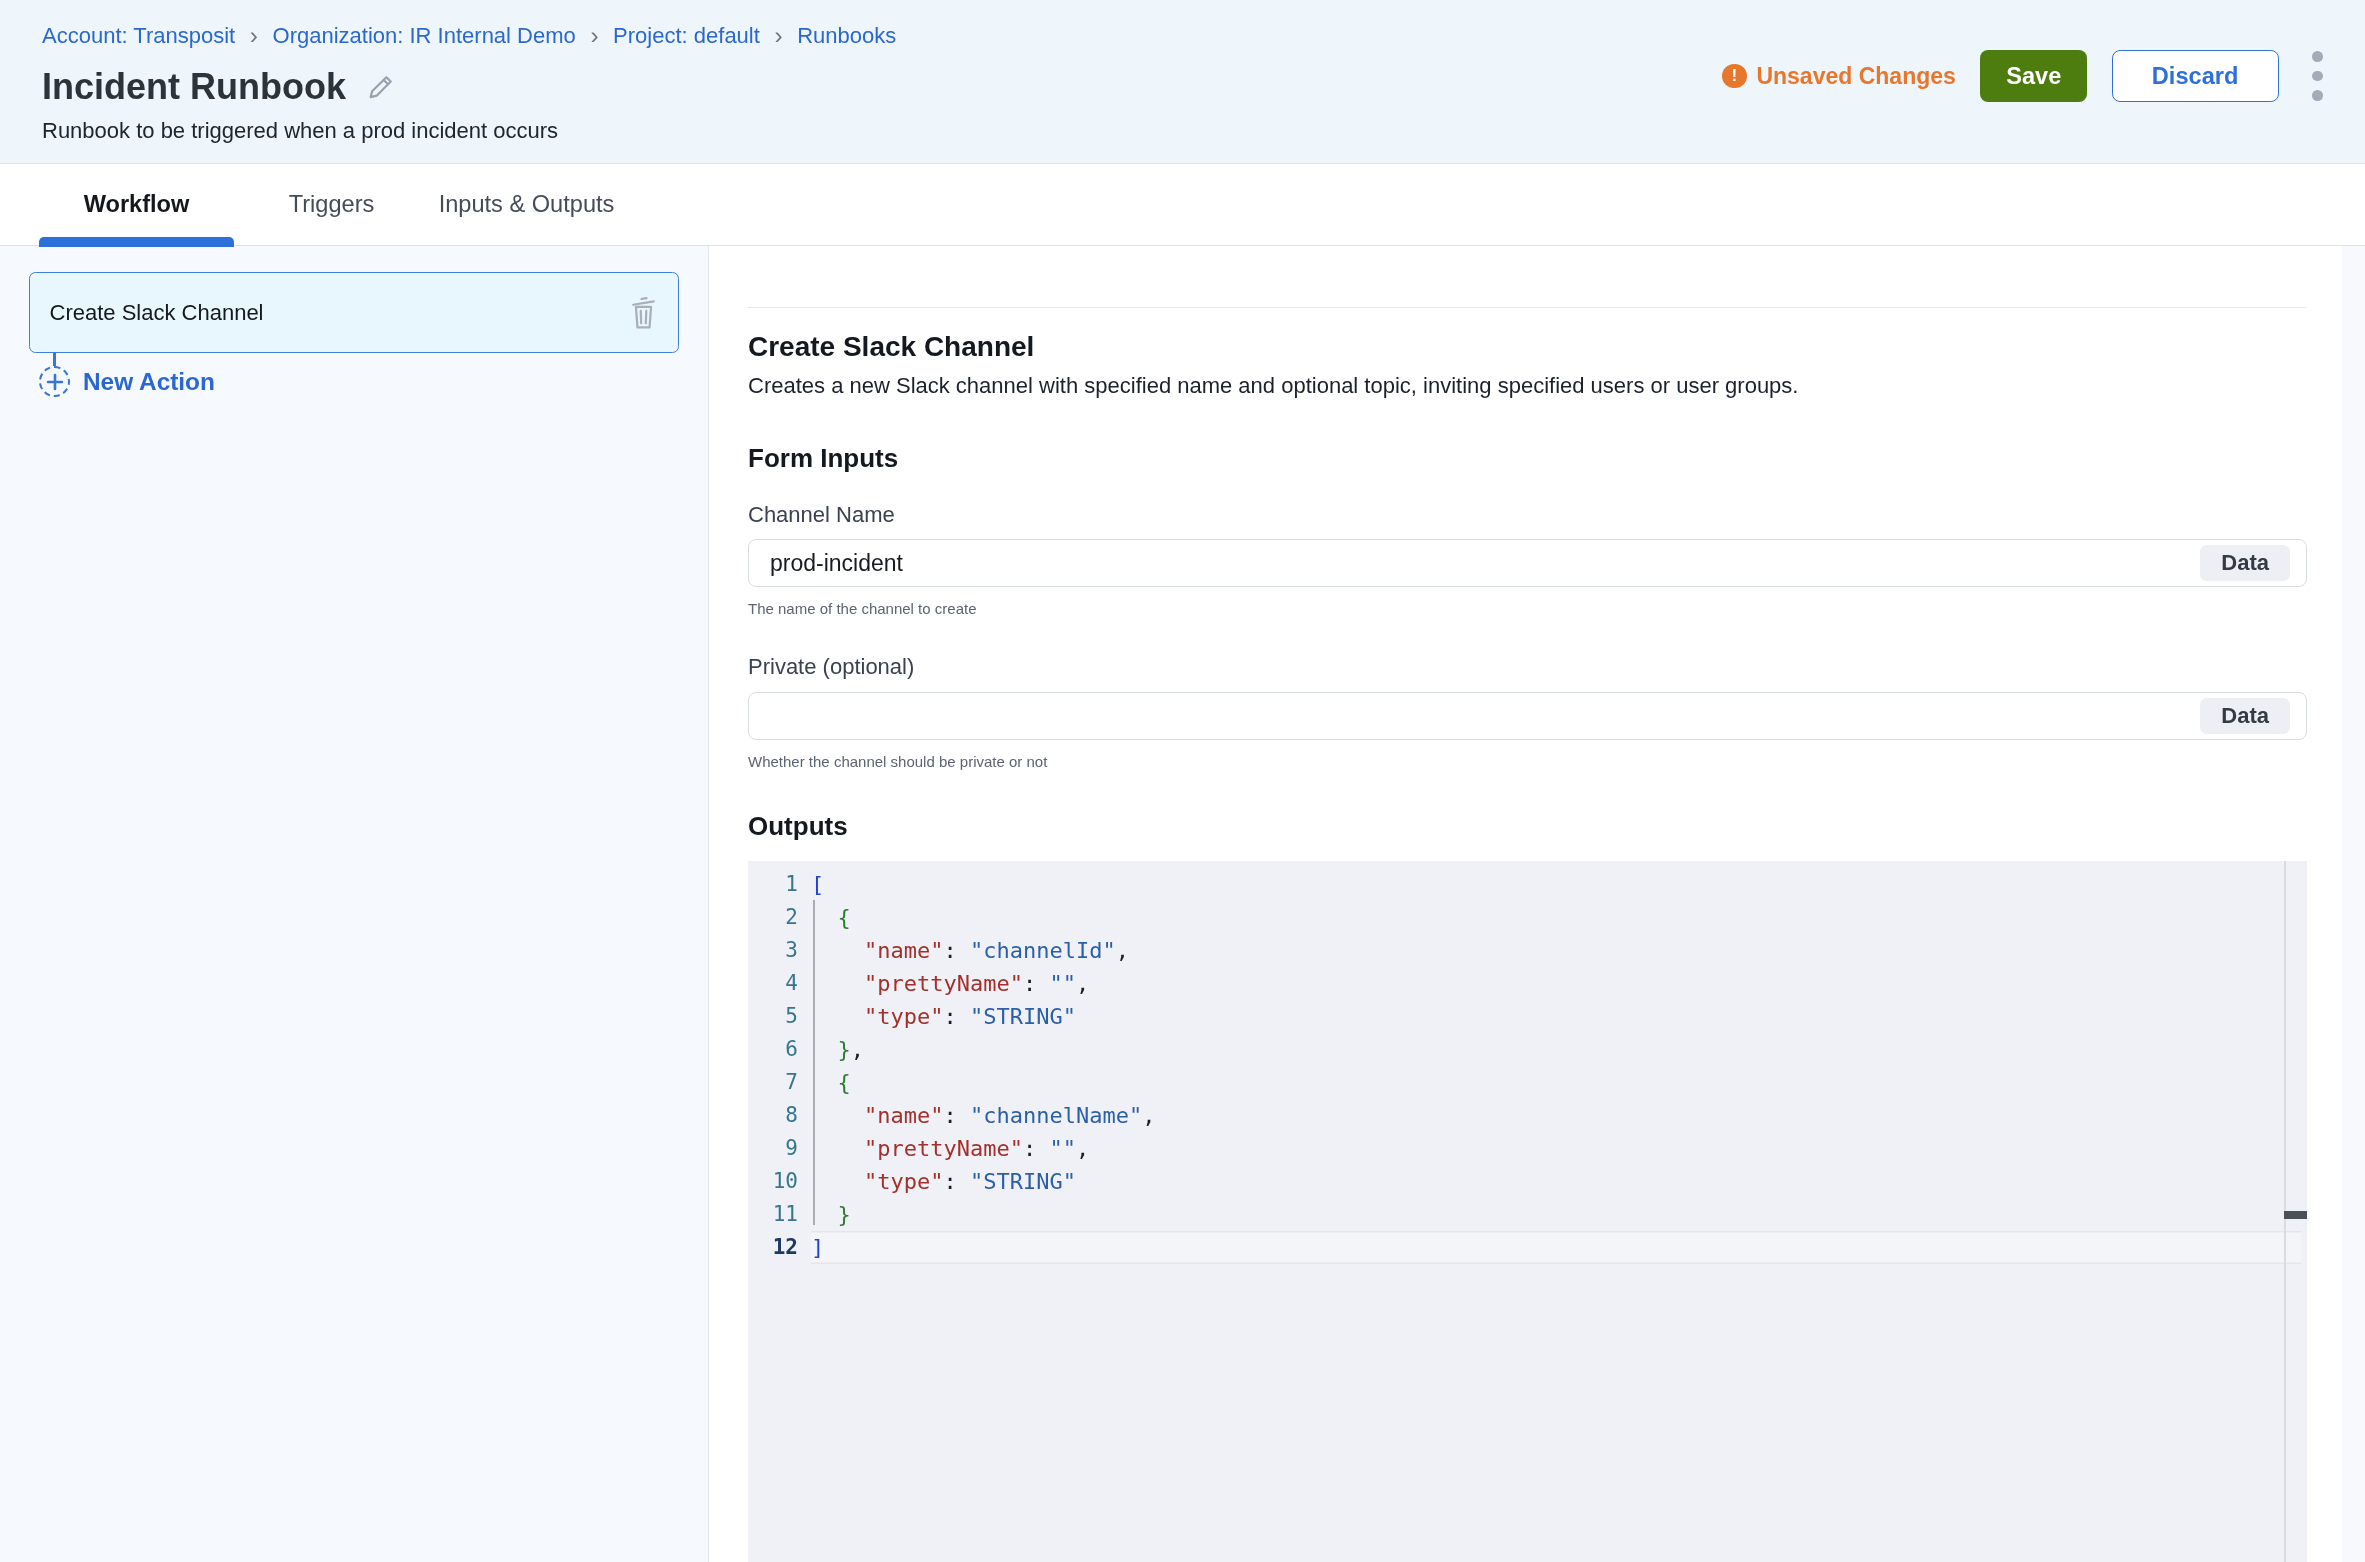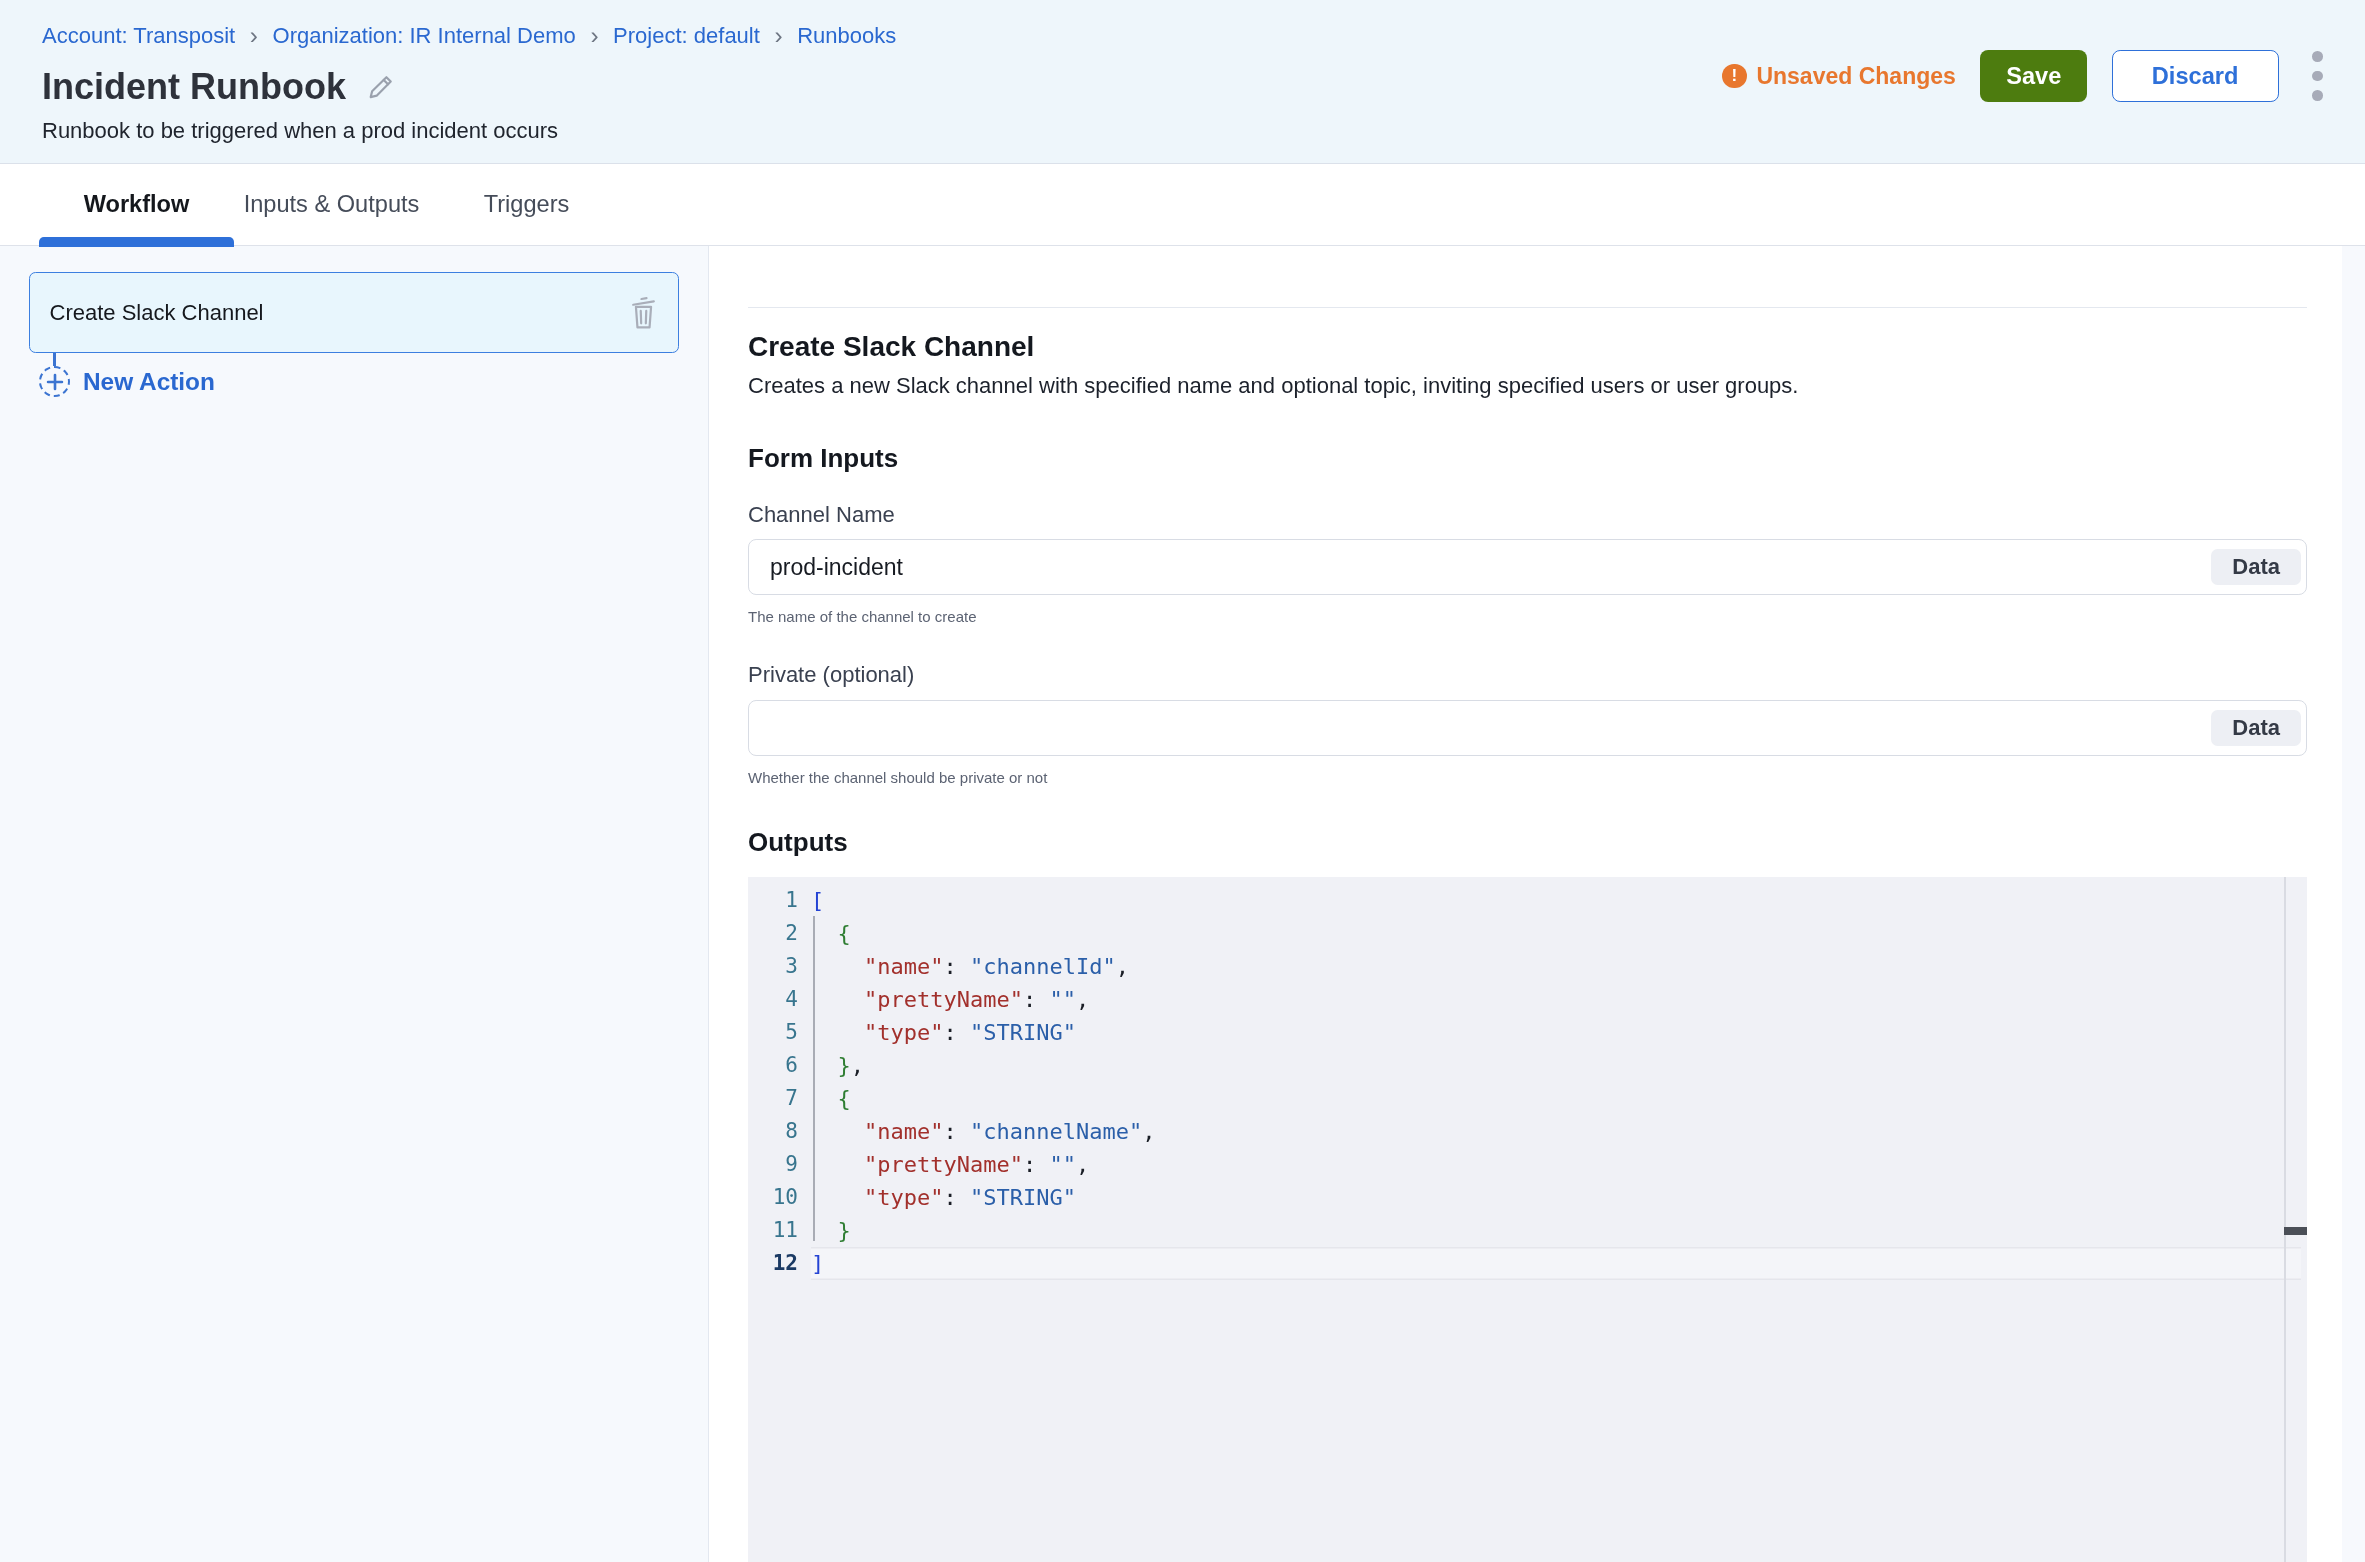--- a/index.html
+++ b/index.html
@@ -61,22 +61,22 @@
   .right-panel{flex:1;background:#ffffff;box-sizing:border-box;padding:0 59px 0 39px;position:relative;min-width:0;}
   .right-strip{position:absolute;top:0;bottom:0;right:0;width:24.4px;background:#f7f9fd;}
   .top-divider{height:0;border-top:1.6px solid #e4e8ef;margin-top:61px;}
   .detail-title{font-size:28px;font-weight:bold;color:#14181f;margin:23px 0 0 0;}
   .detail-desc{font-size:22px;color:#1c212b;margin-top:9.8px;}
   .section-heading{font-size:26px;font-weight:bold;color:#14181f;margin:0;}
   .h-form{margin-top:44px;}
   .h-outputs{margin-top:41px;}
   .field-label{font-size:22px;color:#3a4150;margin-top:28px;}
   .field-label.second{margin-top:37px;}
-  .input-shell{margin-top:11.4px;height:56px;box-sizing:border-box;background:#ffffff;
-    border:1.6px solid #d8dce4;border-radius:8.1px;display:flex;align-items:center;padding:0 5px 0 0;}
+  .input-shell{margin-top:11.4px;height:48px;box-sizing:border-box;background:#ffffff;
+    border:1.6px solid #d8dce4;border-radius:8.1px;display:flex;align-items:center;padding:0 16px 0 0;}
   .input-shell input{flex:1;border:none;outline:none;background:transparent;height:100%;
     font-size:23px;color:#171b22;padding:0 16.3px 0 21px;font-family:"Liberation Sans",sans-serif;min-width:0;}
   .data-chip{height:36px;padding:0 21px;background:#edeff4;border-radius:6.5px;flex:none;
     display:flex;align-items:center;font-size:22px;font-weight:bold;color:#343a46;cursor:pointer;}
   .helper{font-size:15px;color:#5c6373;margin-top:13px;}
 
   
   .editor{position:relative;margin-top:19.5px;height:715px;background:#f0f1f6;
     font-family:"DejaVu Sans Mono",monospace;font-size:22px;overflow:hidden;cursor:text;}
   .indent-guide{position:absolute;left:65px;top:39px;width:1.6px;height:325px;background:#a9acb5;z-index:0;}
@@ -131,22 +131,22 @@
       <div class="kebab">
         <i></i>
         <i></i>
         <i></i>
       </div>
     </div>
   </div>
 
   <div class="tabbar">
     <div class="tab active">Workflow</div>
+    <div class="tab">Triggers</div>
     <div class="tab">Inputs &amp; Outputs</div>
-    <div class="tab">Triggers</div>
   </div>
 
   <div class="content">
 
     <div class="left-panel">
       <div class="action-card">
         <span class="action-card-label">Create Slack Channel</span>
         <span class="trash-btn">
           <svg width="33" height="36" viewBox="0 0 24 26" fill="none" stroke="#a9aeb9" stroke-width="1.6" stroke-linecap="round" stroke-linejoin="round">
             <line x1="10.5" y1="2.8" x2="14.2" y2="2.2"></line>

